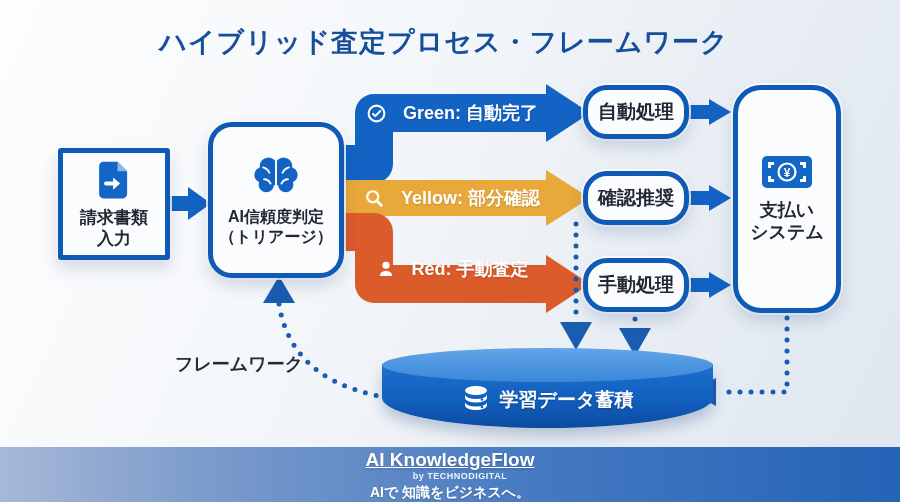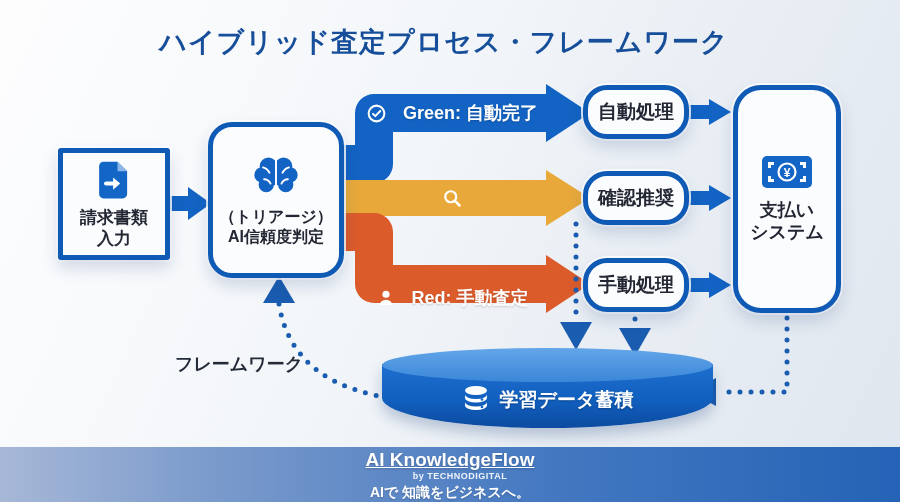--- a/index.html
+++ b/index.html
@@ -28,21 +28,21 @@
   .node-manual{top:258px;}
   .node-payment{left:733px;top:85px;width:108px;height:228px;border-radius:28px;font-size:18px;}
   .band-label{
     position:absolute;z-index:2;width:200px;height:38px;left:352px;
     display:flex;align-items:center;justify-content:center;gap:16px;
     color:#ffffff;font-size:18px;font-weight:bold;white-space:nowrap;
     text-shadow:0 1px 2px rgba(0,0,0,.18);
   }
   .band-green{top:94px;}
   .band-yellow{top:179px;}
-  .band-red{top:279px;}
+  .band-red{top:250px;}
   .cylinder{position:absolute;left:382px;top:348px;width:304px;height:80px;z-index:2;padding-left:27px;}
   .cyl-body{
     position:absolute;left:0;right:0;top:16px;bottom:0;
     background:linear-gradient(180deg,#1f6fd0 0%,#1160bf 55%,#0c4ba0 100%);
     border-radius:0 0 50% 50% / 0 0 30px 30px;
     box-shadow:0 8px 14px rgba(20,60,120,.25);
   }
   .cyl-top{
     position:absolute;left:0;right:0;top:0;height:34px;border-radius:50%;
     background:linear-gradient(180deg,#63a5e8 0%,#4690de 70%,#3c86d8 100%);
@@ -148,37 +148,38 @@
       </g>
       <rect x="23.1" y="3" width="1.8" height="34" fill="#fbfcfe"></rect>
       <g fill="none" stroke="#fbfcfe" stroke-width="1.7" stroke-linecap="round">
         <path d="M12 13 q4 1 6 5"></path>
           <path d="M13 24 q4 0 6 4"></path>
         <path d="M36 13 q-4 1 -6 5"></path>
           <path d="M35 24 q-4 0 -6 4"></path>
       </g>
     </svg>
     <div class="lbl" style="margin-top:8px;">
+      <div>AI信頼度判定</div>
       <div>（トリアージ）</div>
-      <div>AI信頼度判定</div>
     </div>
   </div>
 
   <div class="band-label band-green">
     <svg class="icon" width="21" height="21" viewBox="0 0 24 24">
       <circle cx="12" cy="12" r="9" fill="none" stroke="#ffffff" stroke-width="2.3"></circle>
       <path d="M8 12.4 l2.6 2.6 L16.3 9.2" fill="none" stroke="#ffffff" stroke-width="2.3" stroke-linecap="round" stroke-linejoin="round"></path>
     </svg>
     <span>Green: 自動完了</span>
   </div>
   <div class="band-label band-yellow">
     <svg class="icon" width="21" height="21" viewBox="0 0 24 24">
       <circle cx="10" cy="10" r="6.3" fill="none" stroke="#ffffff" stroke-width="2.5"></circle>
       <path d="M14.8 14.8 L20 20" stroke="#ffffff" stroke-width="2.9" stroke-linecap="round"></path>
     </svg>
+    <span>Yellow: 部分確認</span>
   </div>
   <div class="band-label band-red">
     <svg class="icon" width="20" height="20" viewBox="0 0 24 24">
       <circle cx="12" cy="7.5" r="4.3" fill="#ffffff"></circle>
       <path d="M4.5 20.5 a7.5 6.5 0 0 1 15 0 Z" fill="#ffffff"></path>
     </svg>
     <span>Red: 手動査定</span>
   </div>
 
   <div class="node node-small node-auto">

